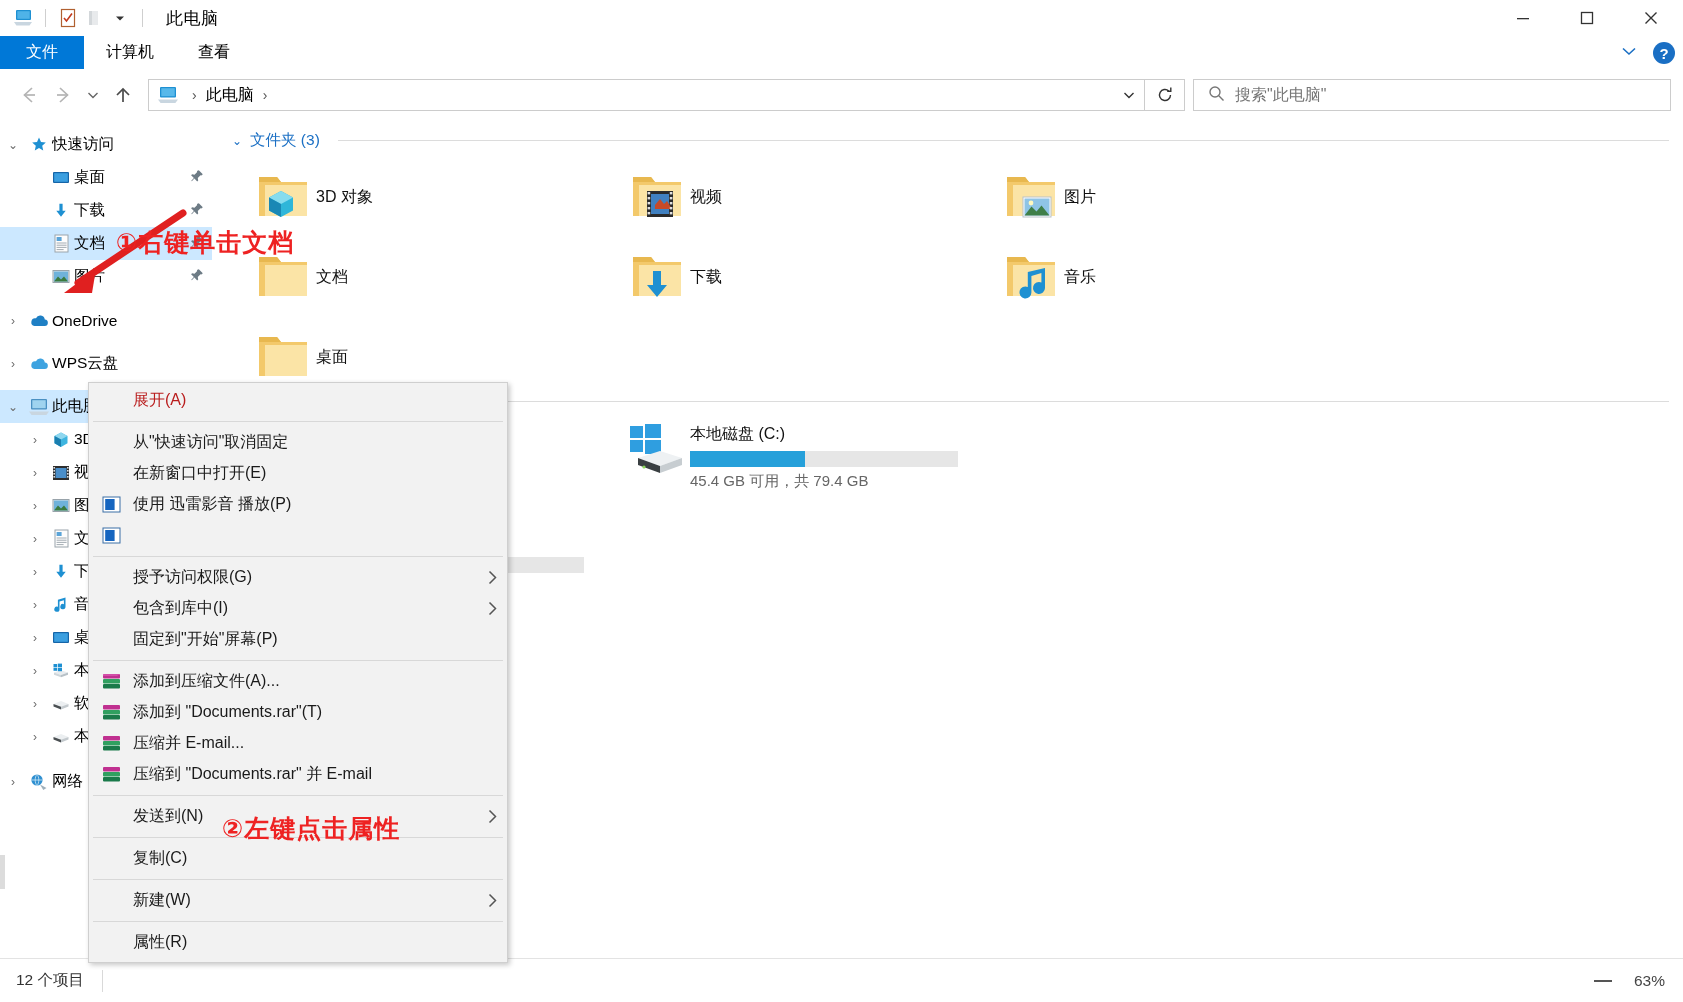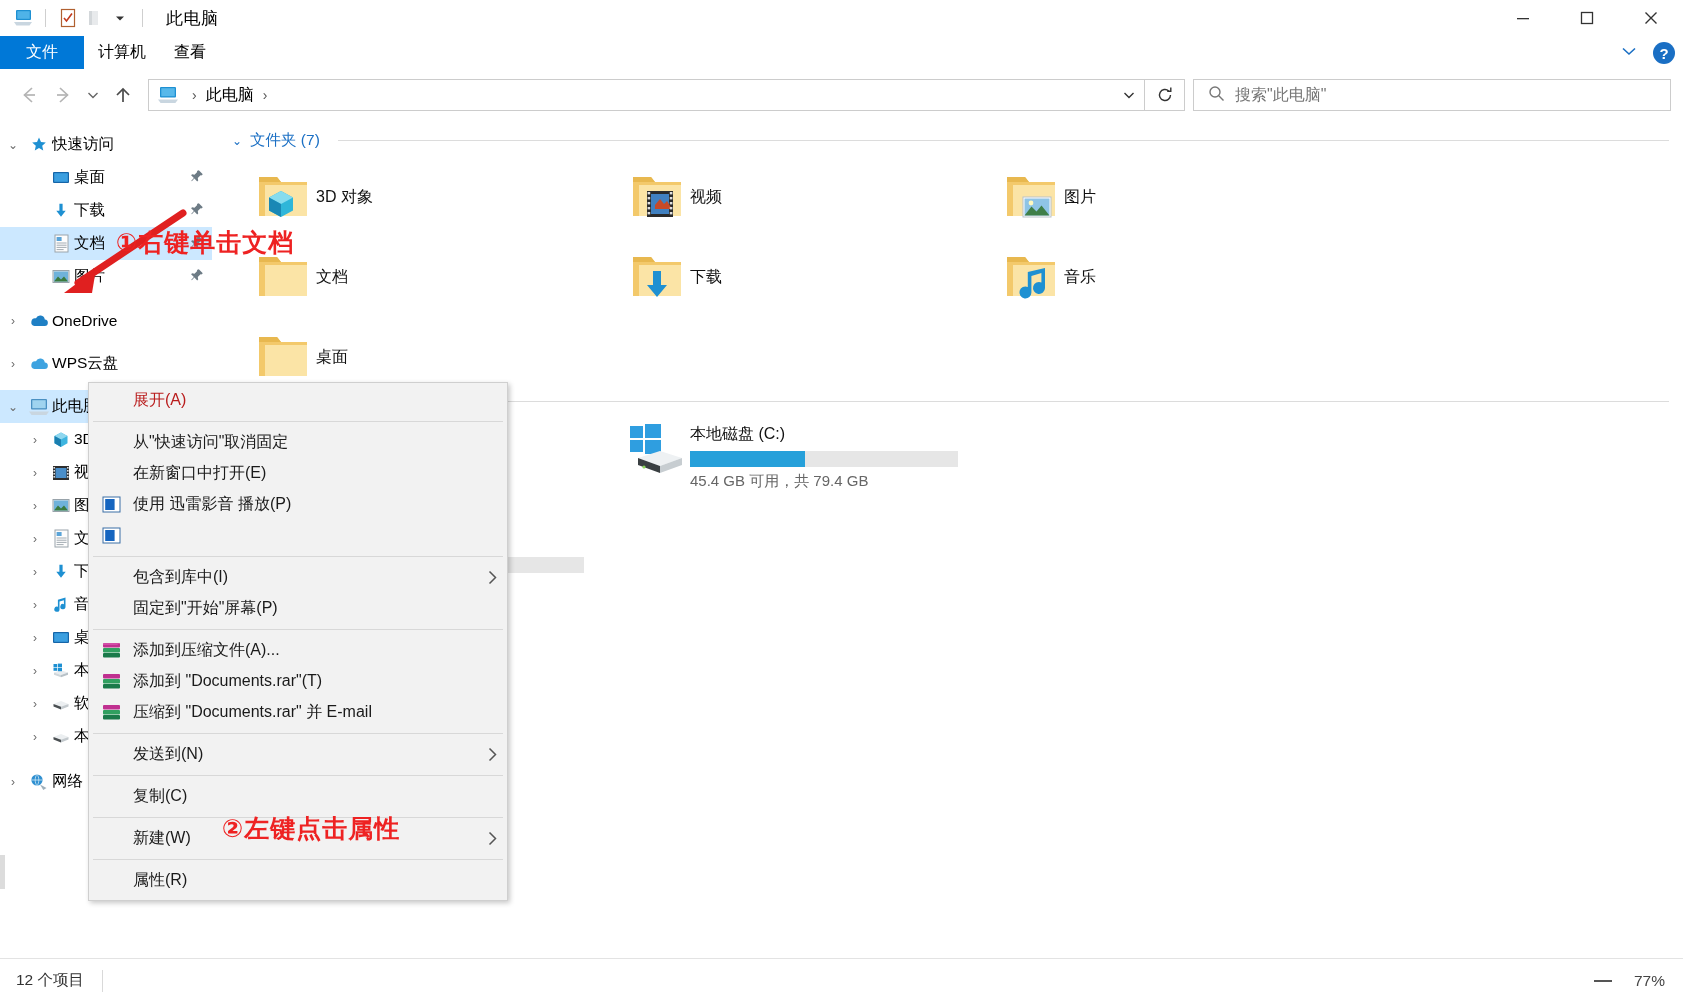--- a/index.html
+++ b/index.html
@@ -27,21 +27,21 @@
   .wincontrols { position: absolute; right: 0; top: 0; display: flex; height: 36px; }
   .wc { width: 64px; height: 36px; display: flex; align-items: center; justify-content: center; }
   .wc svg { display: block; }
 
   
   .ribbon {
     height: 34px; flex: 0 0 34px; display: flex; align-items: stretch;
     background: #ffffff; position: relative; border-bottom: 1px solid #ffffff;
   }
   .tab {
-    padding: 0 14px; display: flex; align-items: center; font-size: 16px; color: #000;
+    padding: 0 22px; display: flex; align-items: center; font-size: 16px; color: #000;
   }
   .tab.file { background: #0078d7; color: #fff; padding: 0 26px; }
   .ribbon-right { position: absolute; right: 8px; top: 0; height: 34px; display: flex; align-items: center; gap: 14px; }
   .help-circle {
     width: 22px; height: 22px; border-radius: 50%; background: #1a6fc4;
     color: #fff; font-size: 15px; display: flex; align-items: center; justify-content: center;
     font-weight: bold;
   }
 
   
@@ -534,21 +534,21 @@
         <span class="tree-label">网络</span>
       </div>
 
       <div class="left-edge-mark"></div>
     </div>
 
     <div class="content">
 
       <div class="group-head">
         <span class="gchev">⌄</span>
-        <span>文件夹 (7)</span>
+        <span>文件夹 (3)</span>
         <span class="group-rule"></span>
       </div>
 
       <div class="grid">
 
         <div class="cell">
           <span class="cell-icon">
             <svg width="56" height="52" viewBox="0 0 56 52">
               <path d="M4 6h18l4 5h26v34H4z" fill="#f3c96b"></path>
               <path d="M10 14h42v31H10z" fill="#fbe4a6"></path>
@@ -740,20 +740,29 @@
           <svg width="19" height="17" viewBox="0 0 19 17">
               <rect x="1" y="1" width="17" height="15" fill="#fff" stroke="#3a6ea5"></rect>
               <rect x="3.2" y="3" width="9.4" height="11" fill="#1565c0"></rect>
             </svg>
         </span>
       </div>
       <div class="msep"></div>
 
       <div class="mi">
         <span class="mi-icon"></span>
+        <span class="mi-label">授予访问权限(G)</span>
+        <span class="mi-arrow">
+          <svg width="11" height="15" viewBox="0 0 11 15">
+              <path d="M2.5 1.5l6 6-6 6" stroke="#555" stroke-width="1.5" fill="none"></path>
+            </svg>
+        </span>
+      </div>
+      <div class="mi">
+        <span class="mi-icon"></span>
         <span class="mi-label">包含到库中(I)</span>
         <span class="mi-arrow">
           <svg width="11" height="15" viewBox="0 0 11 15">
               <path d="M2.5 1.5l6 6-6 6" stroke="#555" stroke-width="1.5" fill="none"></path>
             </svg>
         </span>
       </div>
       <div class="mi">
         <span class="mi-icon"></span>
         <span class="mi-label">固定到"开始"屏幕(P)</span>
@@ -773,20 +782,30 @@
       </div>
       <div class="mi">
         <span class="mi-icon">
           <svg width="21" height="19" viewBox="0 0 21 19">
             <rect x="2" y="2" width="17" height="4.4" rx="1" fill="#c03090"></rect>
             <rect x="2" y="7" width="17" height="4.4" rx="1" fill="#30a060"></rect>
             <rect x="2" y="12" width="17" height="4.4" rx="1" fill="#1a7a4a"></rect>
           </svg>
         </span>
         <span class="mi-label">添加到 "Documents.rar"(T)</span>
+      </div>
+      <div class="mi">
+        <span class="mi-icon">
+          <svg width="21" height="19" viewBox="0 0 21 19">
+            <rect x="2" y="2" width="17" height="4.4" rx="1" fill="#c03090"></rect>
+            <rect x="2" y="7" width="17" height="4.4" rx="1" fill="#30a060"></rect>
+            <rect x="2" y="12" width="17" height="4.4" rx="1" fill="#1a7a4a"></rect>
+          </svg>
+        </span>
+        <span class="mi-label">压缩并 E-mail...</span>
       </div>
       <div class="mi">
         <span class="mi-icon">
           <svg width="21" height="19" viewBox="0 0 21 19">
             <rect x="2" y="2" width="17" height="4.4" rx="1" fill="#c03090"></rect>
             <rect x="2" y="7" width="17" height="4.4" rx="1" fill="#30a060"></rect>
             <rect x="2" y="12" width="17" height="4.4" rx="1" fill="#1a7a4a"></rect>
           </svg>
         </span>
         <span class="mi-label">压缩到 "Documents.rar" 并 E-mail</span>
@@ -833,17 +852,17 @@
     </svg>
     <div class="anno" style="left:116px; top:106px;">①右键单击文档</div>
     <div class="anno" style="left:222px; top:692px;">②左键点击属性</div>
   </div>
 
   <div class="statusbar">
     <span class="status-text">12 个项目</span>
     <span class="status-sep"></span>
     <span class="status-right">
       <span class="minus"></span>
-      <span class="zoom-txt">77%</span>
+      <span class="zoom-txt">63%</span>
     </span>
   </div>
 
 </div>
 
 </body></html>

